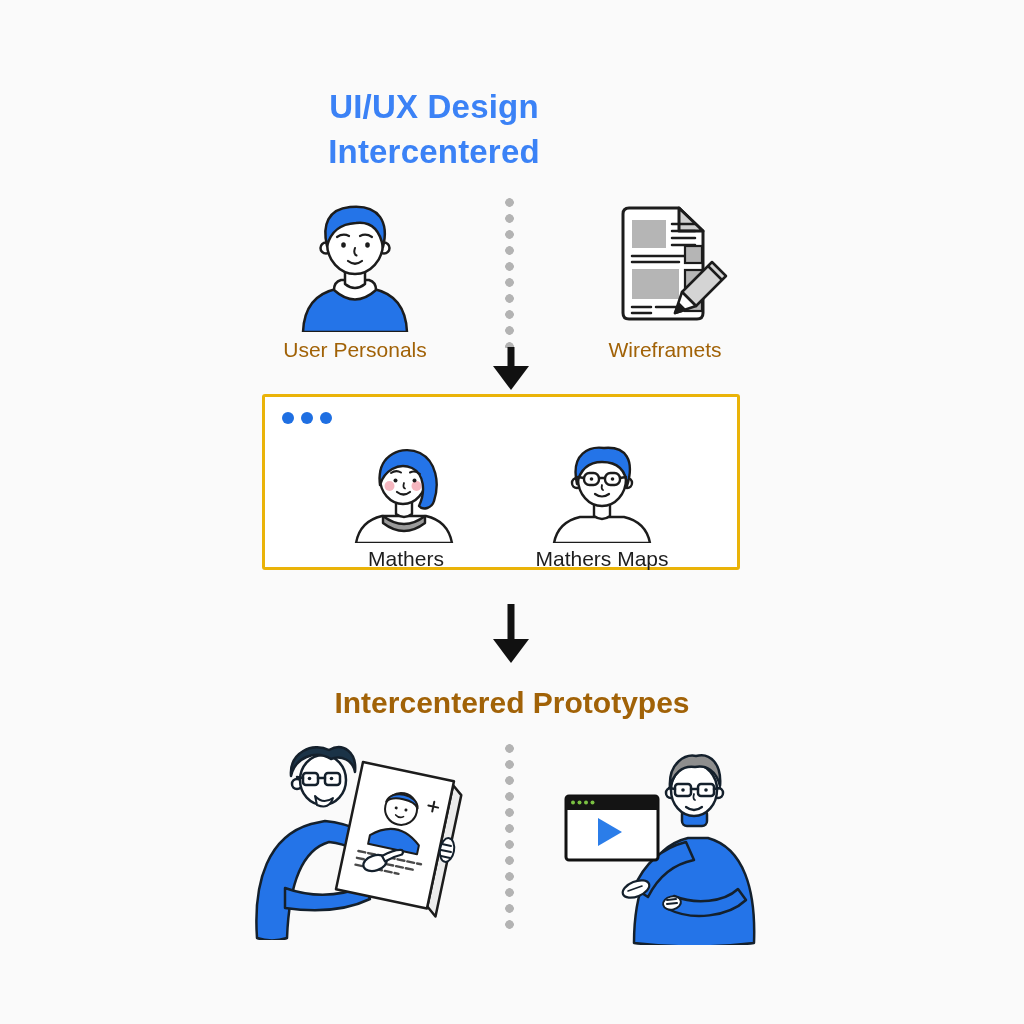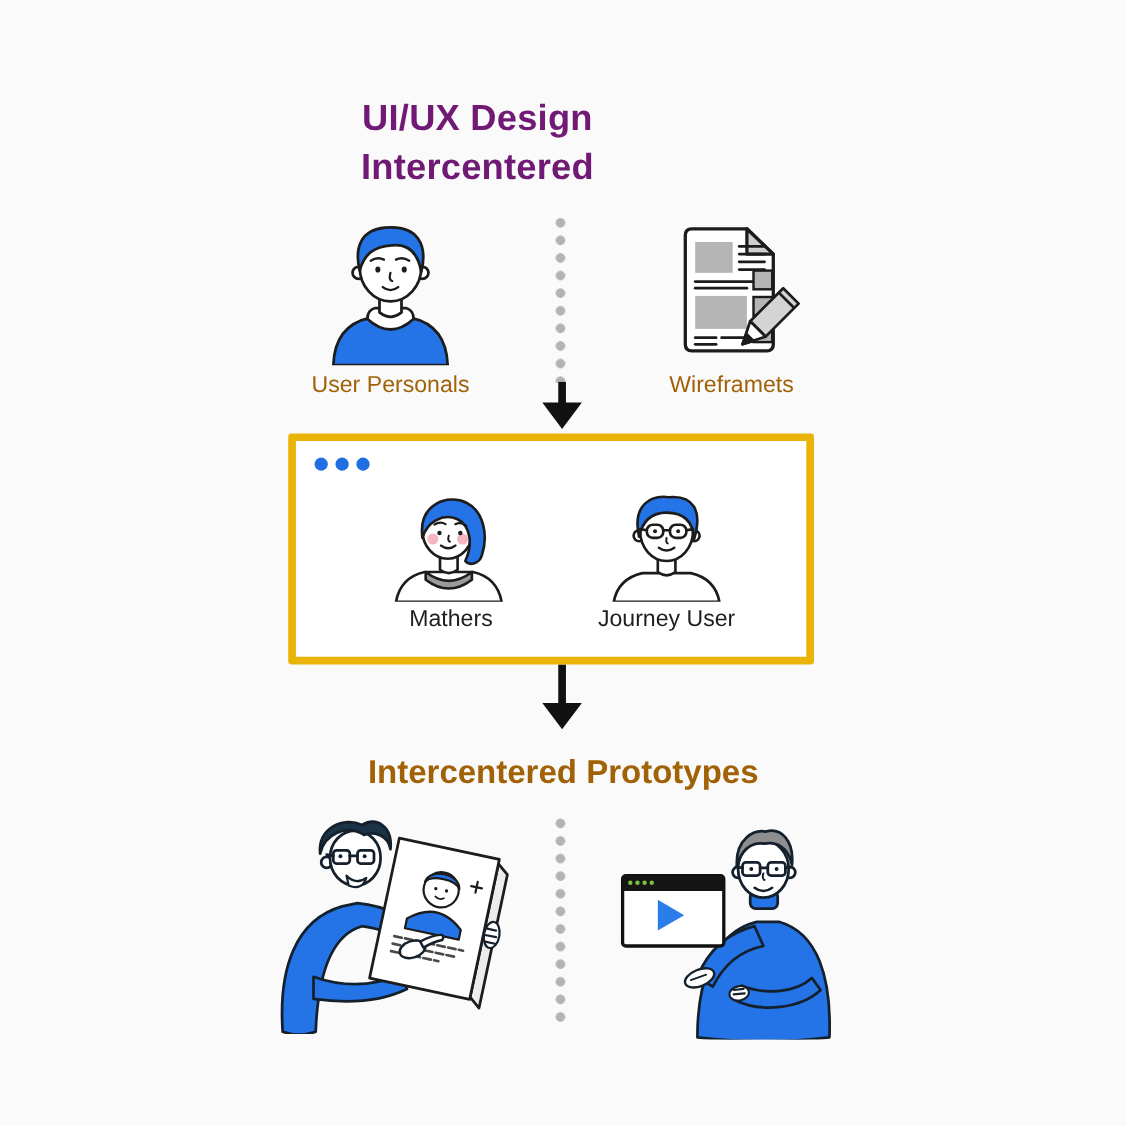--- a/index.html
+++ b/index.html
@@ -6,38 +6,38 @@
   .canvas{
     position:relative;width:1024px;height:1024px;overflow:hidden;
     background:#fafafa;
     font-family:"Liberation Sans", sans-serif;
     color:#1b1b1b;
   }
   .abs{position:absolute;}
   
   .main-title{
     top:84px;left:0;width:868px;text-align:center;
-    font-size:33px;font-weight:700;line-height:45px;color:#701a75;
+    font-size:33px;font-weight:700;line-height:45px;color:#3b82f6;
     letter-spacing:.2px;
   }
   
   .figure{text-align:center;}
   .figure .caption{
     display:block;margin-top:6px;font-size:21px;color:#a16207;line-height:24px;
   }
   
   .dotline{
     width:9px;
     background-image:radial-gradient(circle at 4.5px 4.5px,#b3b3b3 4px,rgba(0,0,0,0) 4.6px);
     background-size:9px 16px;background-repeat:repeat-y;
   }
   
   .browser-box{
-    left:262px;top:394px;width:478px;height:210px;
-    box-sizing:border-box;border:7px solid #eab308;border-radius:3px;
+    left:262px;top:394px;width:478px;height:176px;
+    box-sizing:border-box;border:3px solid #eab308;border-radius:3px;
     background:#ffffff;
     padding-left:42px;
   }
   .window-dots{position:absolute;left:17px;top:15px;display:flex;gap:7px;}
   .window-dots span{width:12px;height:12px;border-radius:50%;background:#1f6fe2;display:block;}
   .box-item{position:absolute;top:48px;width:190px;text-align:center;}
   .box-item .caption{display:block;margin-top:4px;font-size:21px;color:#1e1e1e;}
   
   .section-heading{
     top:686px;left:0;width:1024px;text-align:center;
@@ -161,21 +161,21 @@
           <rect x="63" y="28" width="15" height="12" rx="5.5" fill="#ffffff"></rect>
           <line x1="57" y1="33" x2="63" y2="33"></line>
           <line x1="42" y1="33" x2="36" y2="32"></line>
           <line x1="78" y1="33" x2="84" y2="32"></line>
           <path d="M60,40 q-1,4 1,5" fill="none" stroke-width="1.8"></path>
           <path d="M53,49 q7,5 14,0" fill="none" stroke-width="2.2"></path>
         </g>
         <circle cx="49.5" cy="34" r="1.8" fill="#1c1c1c"></circle>
         <circle cx="70.5" cy="34" r="1.8" fill="#1c1c1c"></circle>
       </svg>
-      <span class="caption">Journey User</span>
+      <span class="caption">Mathers Maps</span>
     </div>
   </div>
 
   <svg class="abs" style="left:491px;top:604px;" width="40" height="60">
     <rect x="16.5" y="0" width="7" height="37" fill="#111"></rect>
     <polygon points="2,35 38,35 20,59" fill="#111"></polygon>
   </svg>
 
   <div class="abs section-heading">Intercentered Prototypes</div>
 

